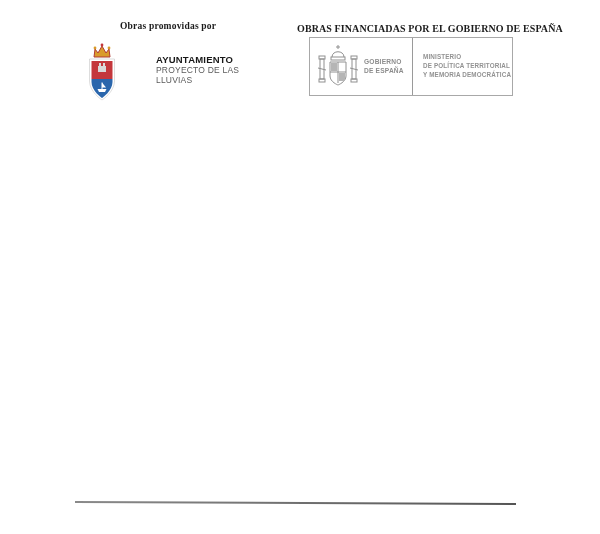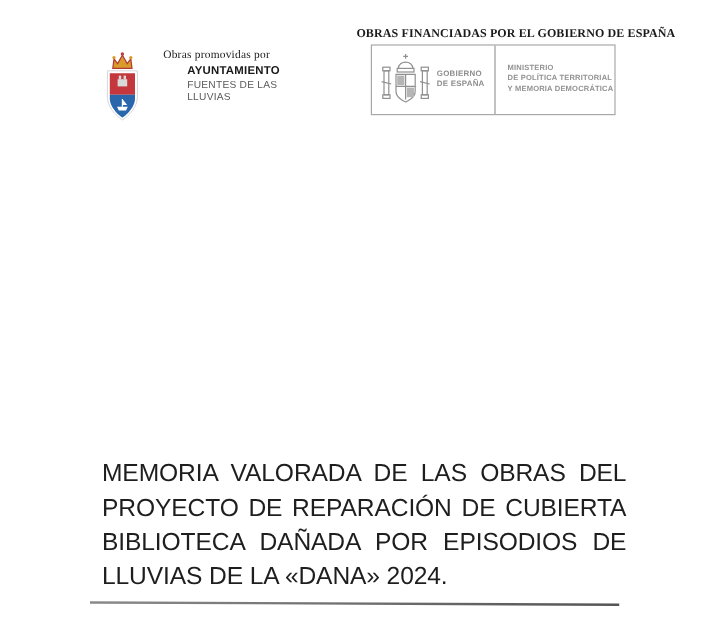--- a/index.html
+++ b/index.html
@@ -4,23 +4,23 @@
 <style>
   html,body{margin:0;padding:0;}
   body{
     width:600px;height:534px;background:#ffffff;position:relative;
     font-family:"Liberation Sans",sans-serif;overflow:hidden;
   }
   .page{position:absolute;inset:0;background:#ffffff;}
 
   
   .promoted-caption{
-    position:absolute;left:136px;top:21px;
-    font-family:"Liberation Serif",serif;font-weight:400;font-size:9.5px;
-    color:#1b1b1b;letter-spacing:.2px;margin-top:20px;
+    position:absolute;left:120px;top:21px;
+    font-family:"Liberation Serif",serif;font-weight:700;font-size:9.5px;
+    color:#1b1b1b;letter-spacing:.2px;
   }
   .muni-logo{position:absolute;left:87px;top:39px;display:flex;align-items:flex-start;gap:36px;}
   .muni-shield{width:30px;height:64px;flex:0 0 auto;}
   .muni-text{margin-left:3px;margin-top:16px;line-height:1.15;}
   .muni-name{font-size:9.5px;font-weight:700;color:#181818;letter-spacing:.2px;}
   .muni-sub{font-size:8.5px;font-weight:400;color:#5a5a5a;letter-spacing:.2px;}
 
   
   .financed-caption{
     position:absolute;left:297px;top:23px;
@@ -83,21 +83,21 @@
       <rect x="11" y="27" width="8" height="6" fill="#d9d9d9"></rect>
       <rect x="12" y="24" width="2" height="3" fill="#d9d9d9"></rect>
       <rect x="16" y="24" width="2" height="3" fill="#d9d9d9"></rect>
 
       <path d="M15,43.5 l0,6.5" stroke="#ffffff" stroke-width="1"></path>
       <path d="M15,43.5 l4,5 h-4 z" fill="#ffffff"></path>
       <path d="M10.5,50 h9 l-1.5,3 h-6 z" fill="#ffffff"></path>
     </svg>
     <div class="muni-text">
       <div class="muni-name">AYUNTAMIENTO</div>
-      <div class="muni-sub">FUENTES DE LAS</div>
+      <div class="muni-sub">PROYECTO DE LAS</div>
       <div class="muni-sub">LLUVIAS</div>
     </div>
   </div>
 
   <div class="financed-caption">OBRAS FINANCIADAS POR EL GOBIERNO DE ESPAÑA</div>
 
   <div class="gov-box">
     <svg class="gov-emblem" width="42" height="50" viewBox="0 0 42 50">
       <g stroke="#909090" fill="none" stroke-width="1">
 
@@ -128,22 +128,16 @@
       <div>DE ESPAÑA</div>
     </div>
     <div class="gov-divider"></div>
     <div class="ministry">
       <div>MINISTERIO</div>
       <div>DE POLÍTICA TERRITORIAL</div>
       <div>Y MEMORIA DEMOCRÁTICA</div>
     </div>
   </div>
 
-  <div class="title-block">
-    <div class="jline">MEMORIA VALORADA DE LAS OBRAS DEL</div>
-    <div class="jline">PROYECTO DE REPARACIÓN DE CUBIERTA</div>
-    <div class="jline">BIBLIOTECA DAÑADA POR EPISODIOS DE</div>
-    <div class="jline jline-last">LLUVIAS DE LA «DANA» 2024.</div>
-  </div>
 
   <div class="bottom-rule"></div>
 
 </div>
 
 </body></html>

